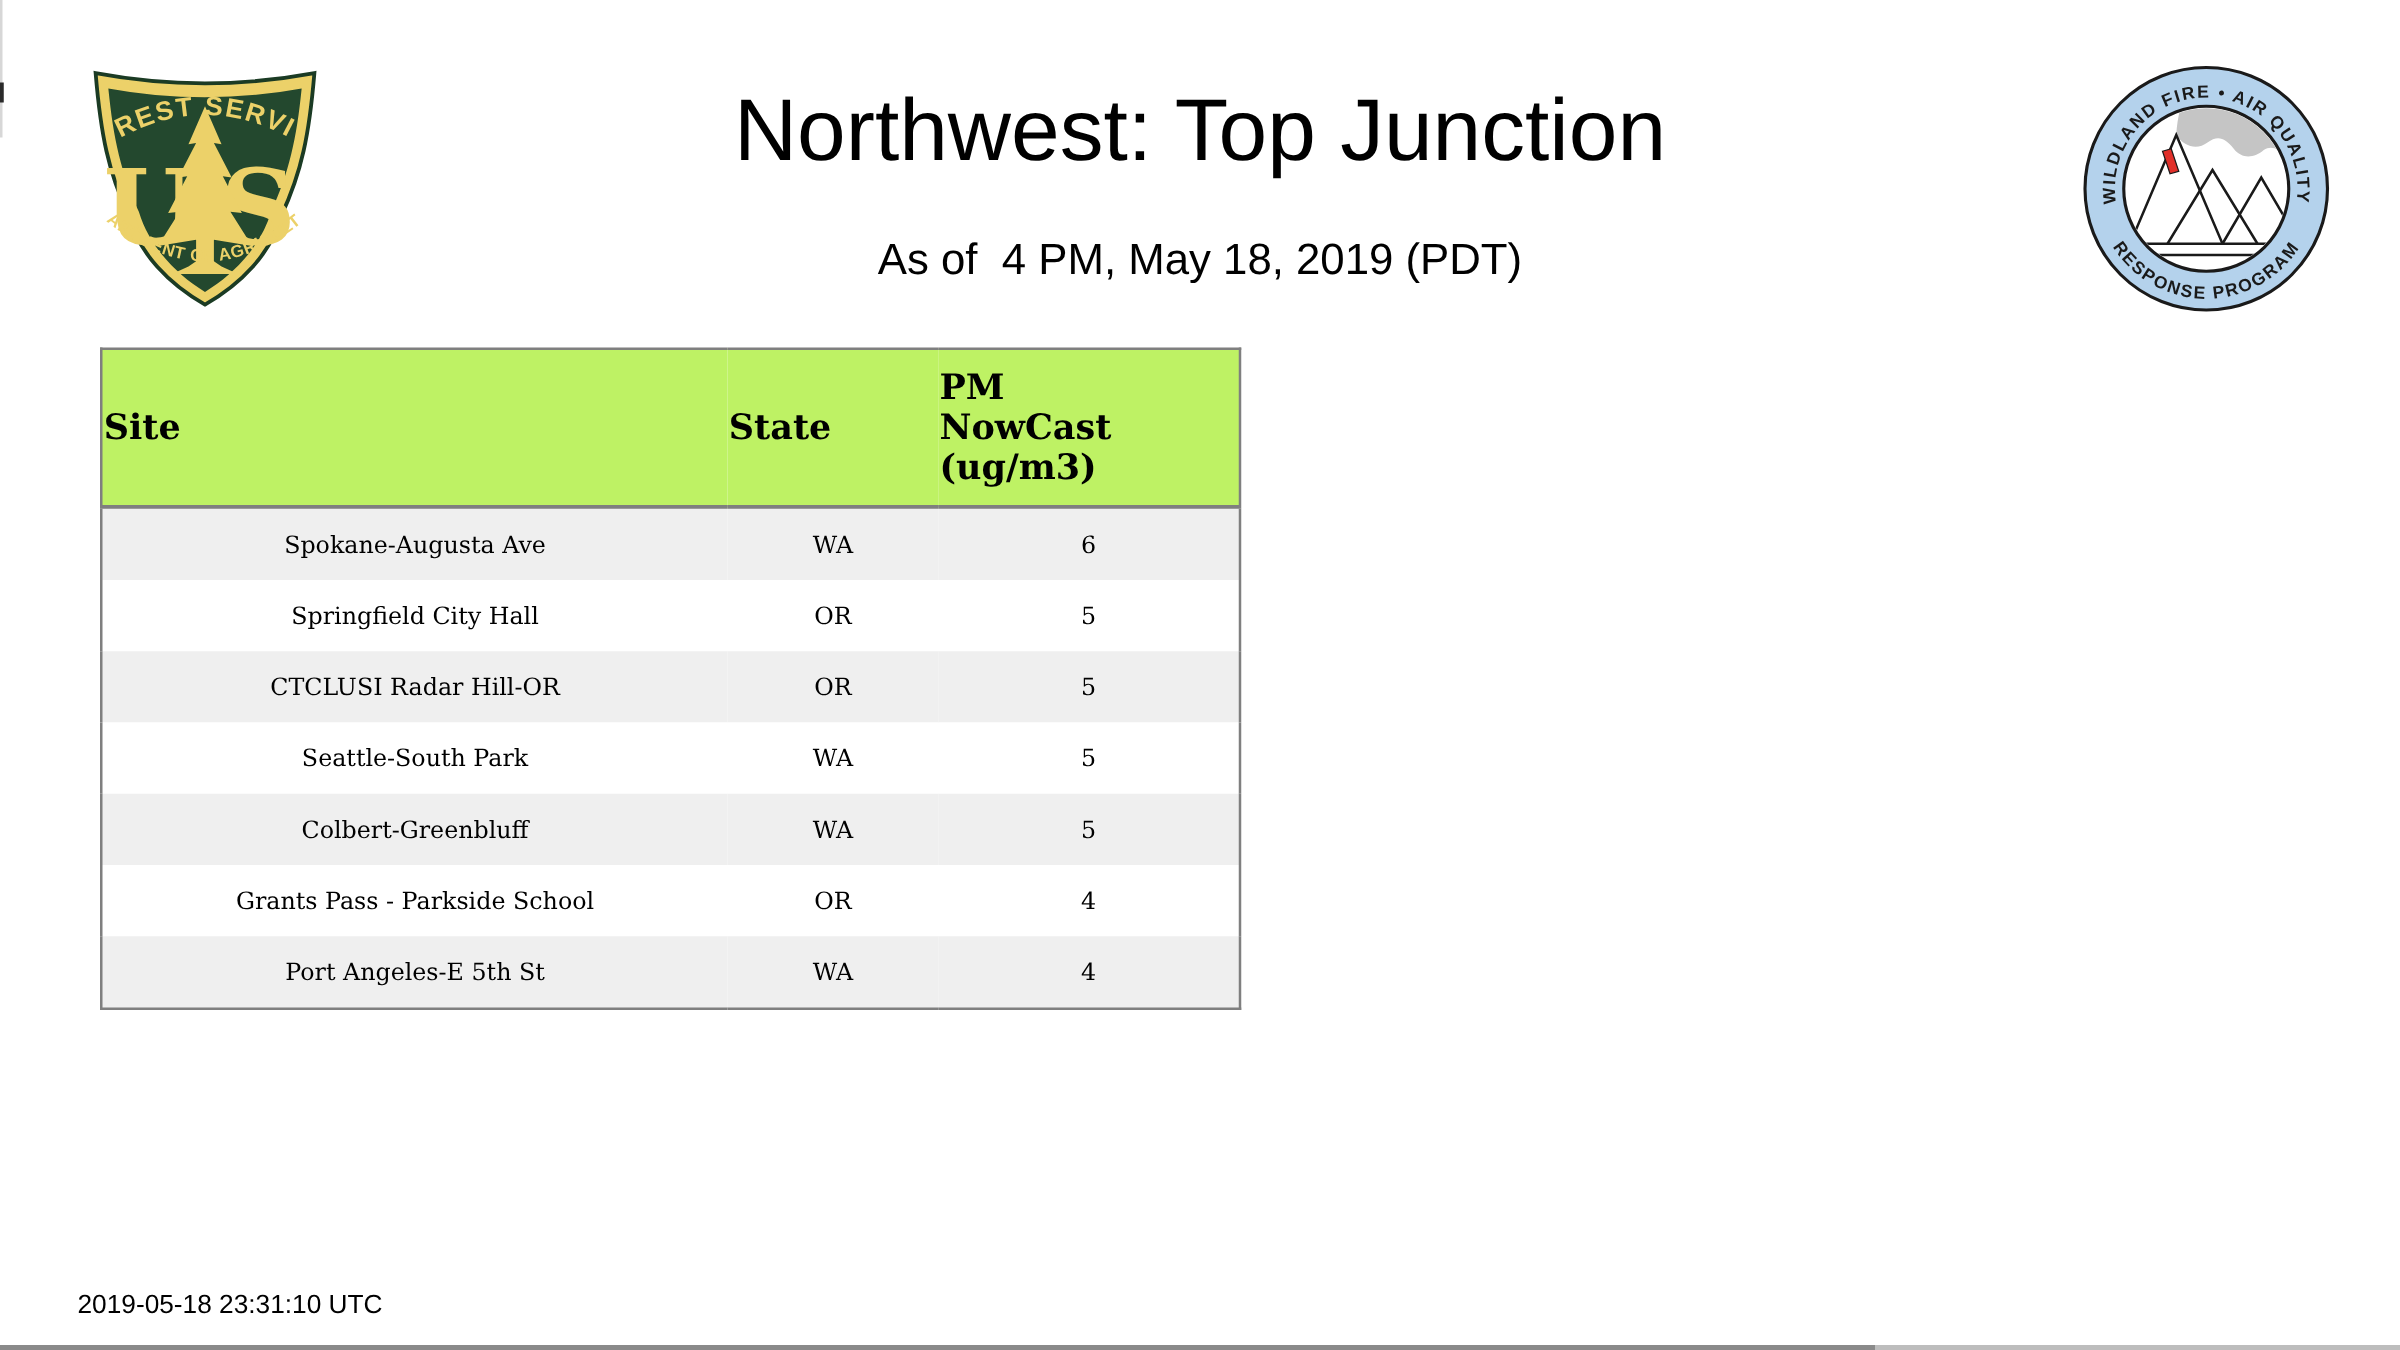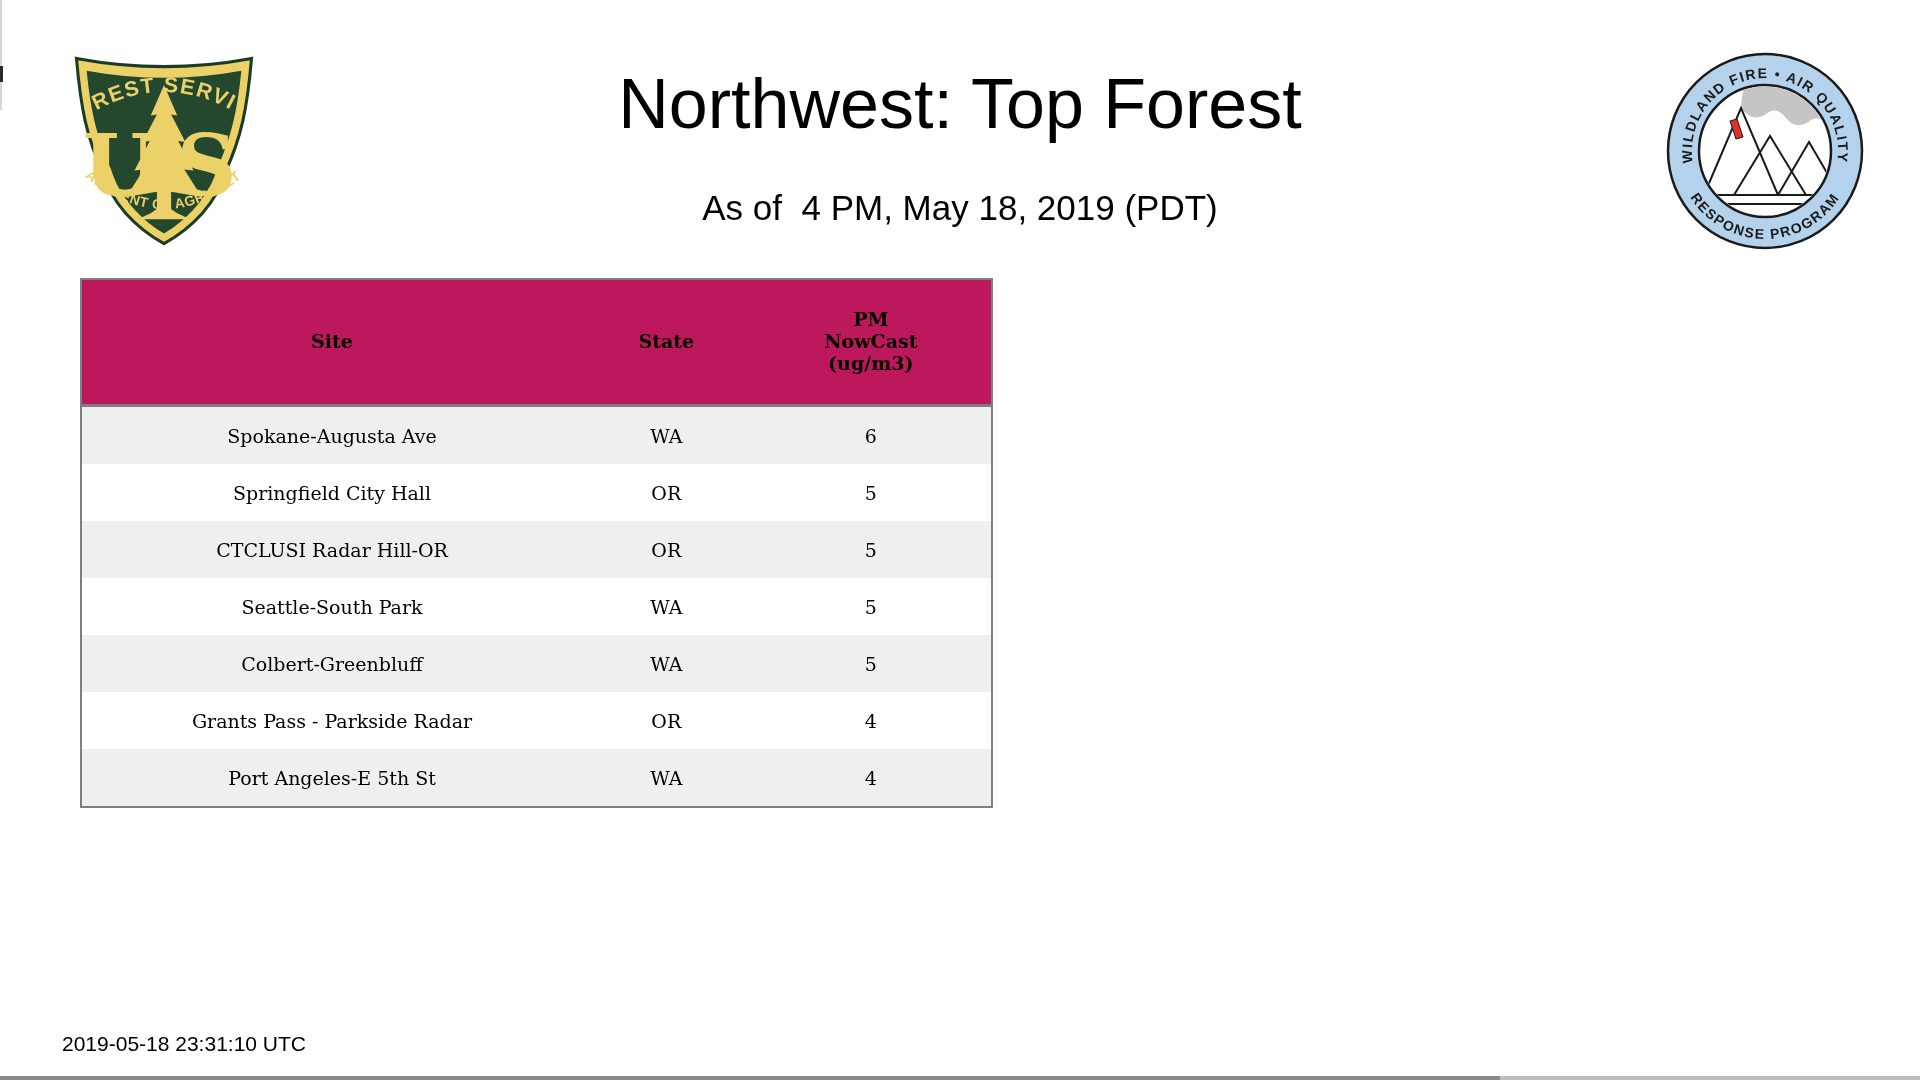--- a/index.html
+++ b/index.html
@@ -16,22 +16,22 @@
   .wfaqrp-logo{position:absolute;left:1660px;top:46px;}
 
   
   .nowcast-table{position:absolute;left:80px;top:278px;width:913px;
                  border-collapse:collapse;table-layout:fixed;
                  font-family:"DejaVu Serif","Liberation Serif",serif;
                  border:2px solid #7f7f7f;}
   .nowcast-table col.c-site{width:55%;}
   .nowcast-table col.c-state{width:18.5%;}
   .nowcast-table col.c-value{width:26.5%;}
-  .nowcast-table thead th{background:#be185d;height:122px;vertical-align:middle;
-                 font-size:19px;font-weight:bold;text-align:center;
+  .nowcast-table thead th{background:#bef264;height:122px;vertical-align:middle;
+                 font-size:28px;font-weight:bold;text-align:left;
                  white-space:pre-line;line-height:1.15;border-bottom:3px solid #7f7f7f;}
   .nowcast-table tbody td{height:57px;text-align:center;vertical-align:middle;
                  font-size:19px;font-weight:400;padding:0 6px;}
   .nowcast-table tbody tr:nth-child(odd){background:#efefef;}
   .nowcast-table tbody tr:nth-child(even){background:#ffffff;}
 
   .footer-timestamp{position:absolute;left:62px;top:1032px;font-size:21px;color:#000000;}
 
   
   .edge-left-light{position:absolute;left:0;top:0;width:2px;height:110px;background:#d7d7d7;}
@@ -57,21 +57,21 @@
       </text>
       <text x="66" y="162" font-family="DejaVu Serif, serif" font-size="82" font-weight="bold" fill="#ecd169" text-anchor="middle">U</text>
       <text x="152" y="162" font-family="DejaVu Serif, serif" font-size="82" font-weight="bold" fill="#ecd169" text-anchor="middle">S</text>
       <path fill="#ecd169" d="M110,54 L97,84 L103,83 L89,110 L96,109 L81,138 L90,137 L73,164 L103,159 L103,176 L97,180 L84,186 L136,186 L123,180 L117,176 L117,159 L147,164 L130,137 L139,138 L124,109 L131,110 L117,83 L123,84 Z"></path>
       <text font-family="Liberation Sans, sans-serif" font-size="13.5" font-weight="bold" fill="#ecd169" letter-spacing="0.5">
         <textPath href="#usfs-bottom-arc" startOffset="50%" text-anchor="middle">DEPARTMENT OF AGRICULTURE</textPath>
       </text>
     </g>
   </svg>
 
-  <div class="page-title">Northwest: Top Forest</div>
+  <div class="page-title">Northwest: Top Junction</div>
   <div class="page-subtitle">As of  4 PM, May 18, 2019 (PDT)</div>
 
   <svg class="wfaqrp-logo" width="210" height="210" viewBox="0 0 210 210">
     <defs>
       <clipPath id="wf-inner-clip">
           <circle cx="105" cy="105" r="64.5"></circle>
         </clipPath>
       <path id="wf-top-arc" d="M45.2,146.9 A73,73 0 1 1 164.8,146.9" fill="none"></path>
       <path id="wf-bottom-arc" d="M28.8,149 A88,88 0 0 0 181.2,149" fill="none"></path>
     </defs>
@@ -138,21 +138,21 @@
     </tr>
 
     <tr>
       <td>Colbert-Greenbluff</td>
       <td>WA</td>
       <td>5</td>
     </tr>
 
 
     <tr>
-      <td>Grants Pass - Parkside Radar</td>
+      <td>Grants Pass - Parkside School</td>
       <td>OR</td>
       <td>4</td>
     </tr>
 
 
     <tr>
       <td>Port Angeles-E 5th St</td>
       <td>WA</td>
       <td>4</td>
     </tr>

